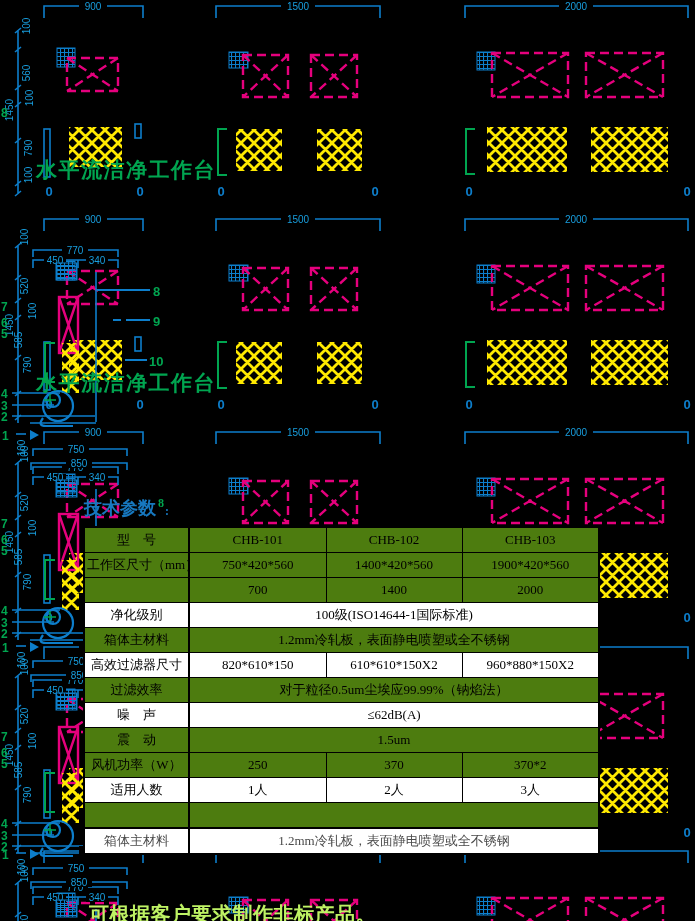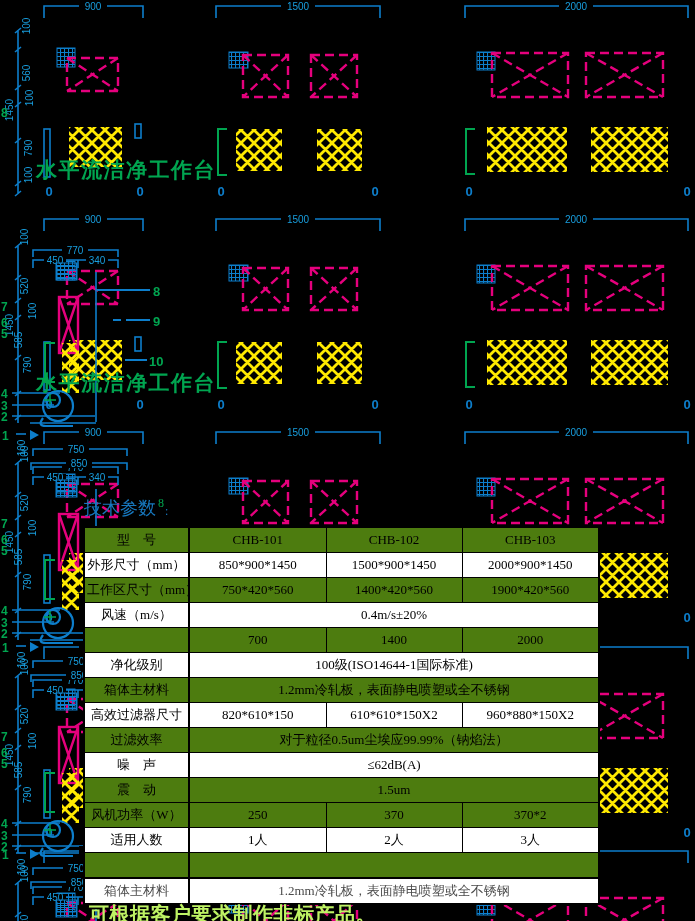--- a/index.html
+++ b/index.html
@@ -14,21 +14,21 @@
   .mag{fill:none;stroke:#e5007d;stroke-width:2.4;stroke-dasharray:9 5;}
   .mag2{fill:none;stroke:#e5007d;stroke-width:2.4;}
   .bl{fill:none;stroke:#0d7ecb;stroke-width:1.6;}
   .bl2{fill:none;stroke:#0d7ecb;stroke-width:2.2;}
   .grn{fill:none;stroke:#00a550;stroke-width:2;}
   .gthin{fill:none;stroke:#00a550;stroke-width:1.4;}
   .foot{fill:#0d7ecb;font-weight:bold;font-size:13px;text-anchor:middle;}
   .gtxt{fill:#00a550;font-weight:bold;font-size:12px;}
   .ptitle{fill:#00a550;font-weight:bold;font-size:21px;letter-spacing:1.5px;}
   .tech-title{position:absolute;left:84px;top:496px;z-index:3;display:flex;align-items:flex-start;
-              font-family:"Liberation Serif",serif;font-weight:normal;font-size:18px;color:#1778bf;}
+              font-family:"Liberation Serif",serif;font-weight:bold;font-size:18px;color:#1778bf;}
   .tech-title .co{color:#00a550;font-size:12px;margin-left:2px;}
   .tech-title .cl{color:#1778bf;font-size:12px;margin-left:1px;margin-top:8px;}
   .spec{position:absolute;left:83px;top:526px;z-index:2;border-collapse:collapse;table-layout:fixed;
         width:515px;background:#fff;font-family:"Liberation Serif",serif;font-size:13px;color:#000;}
   .spec td{border:1px solid #000;height:24px;text-align:center;padding:0 2px;overflow:hidden;white-space:nowrap;}
   .spec td.lab{border-right:2px solid #000;}
   .spec{border:2px solid #000;}
   .spec tr.bgb td{background:#4d7c0f;}
   .spec tr.bgw td{background:#ffffff;}
   .spec tr.cut td{color:#4a4a4a;border-top:2px solid #000;}
@@ -217,36 +217,26 @@
         <col style="width:136px">
         <col style="width:137px">
       </colgroup>
   <tbody>
         <tr class="bgb">
     <td class="lab">型　号</td>
     <td>CHB-101</td>
     <td>CHB-102</td>
     <td>CHB-103</td>
   </tr>
-  <tr class="bgw">
-    <td class="lab">外形尺寸（mm）</td>
-    <td>850*900*1450</td>
-    <td>1500*900*1450</td>
-    <td>2000*900*1450</td>
-  </tr>
   <tr class="bgb">
     <td class="lab">工作区尺寸（mm）</td>
     <td>750*420*560</td>
     <td>1400*420*560</td>
     <td>1900*420*560</td>
   </tr>
-  <tr class="bgw">
-    <td class="lab">风速（m/s）</td>
-    <td colspan="3">0.4m/s±20%</td>
-  </tr>
   <tr class="bgb">
     <td class="lab"></td>
     <td>700</td>
     <td>1400</td>
     <td>2000</td>
   </tr>
   <tr class="bgw">
     <td class="lab">净化级别</td>
     <td colspan="3">100级(ISO14644-1国际标准)</td>
   </tr>

